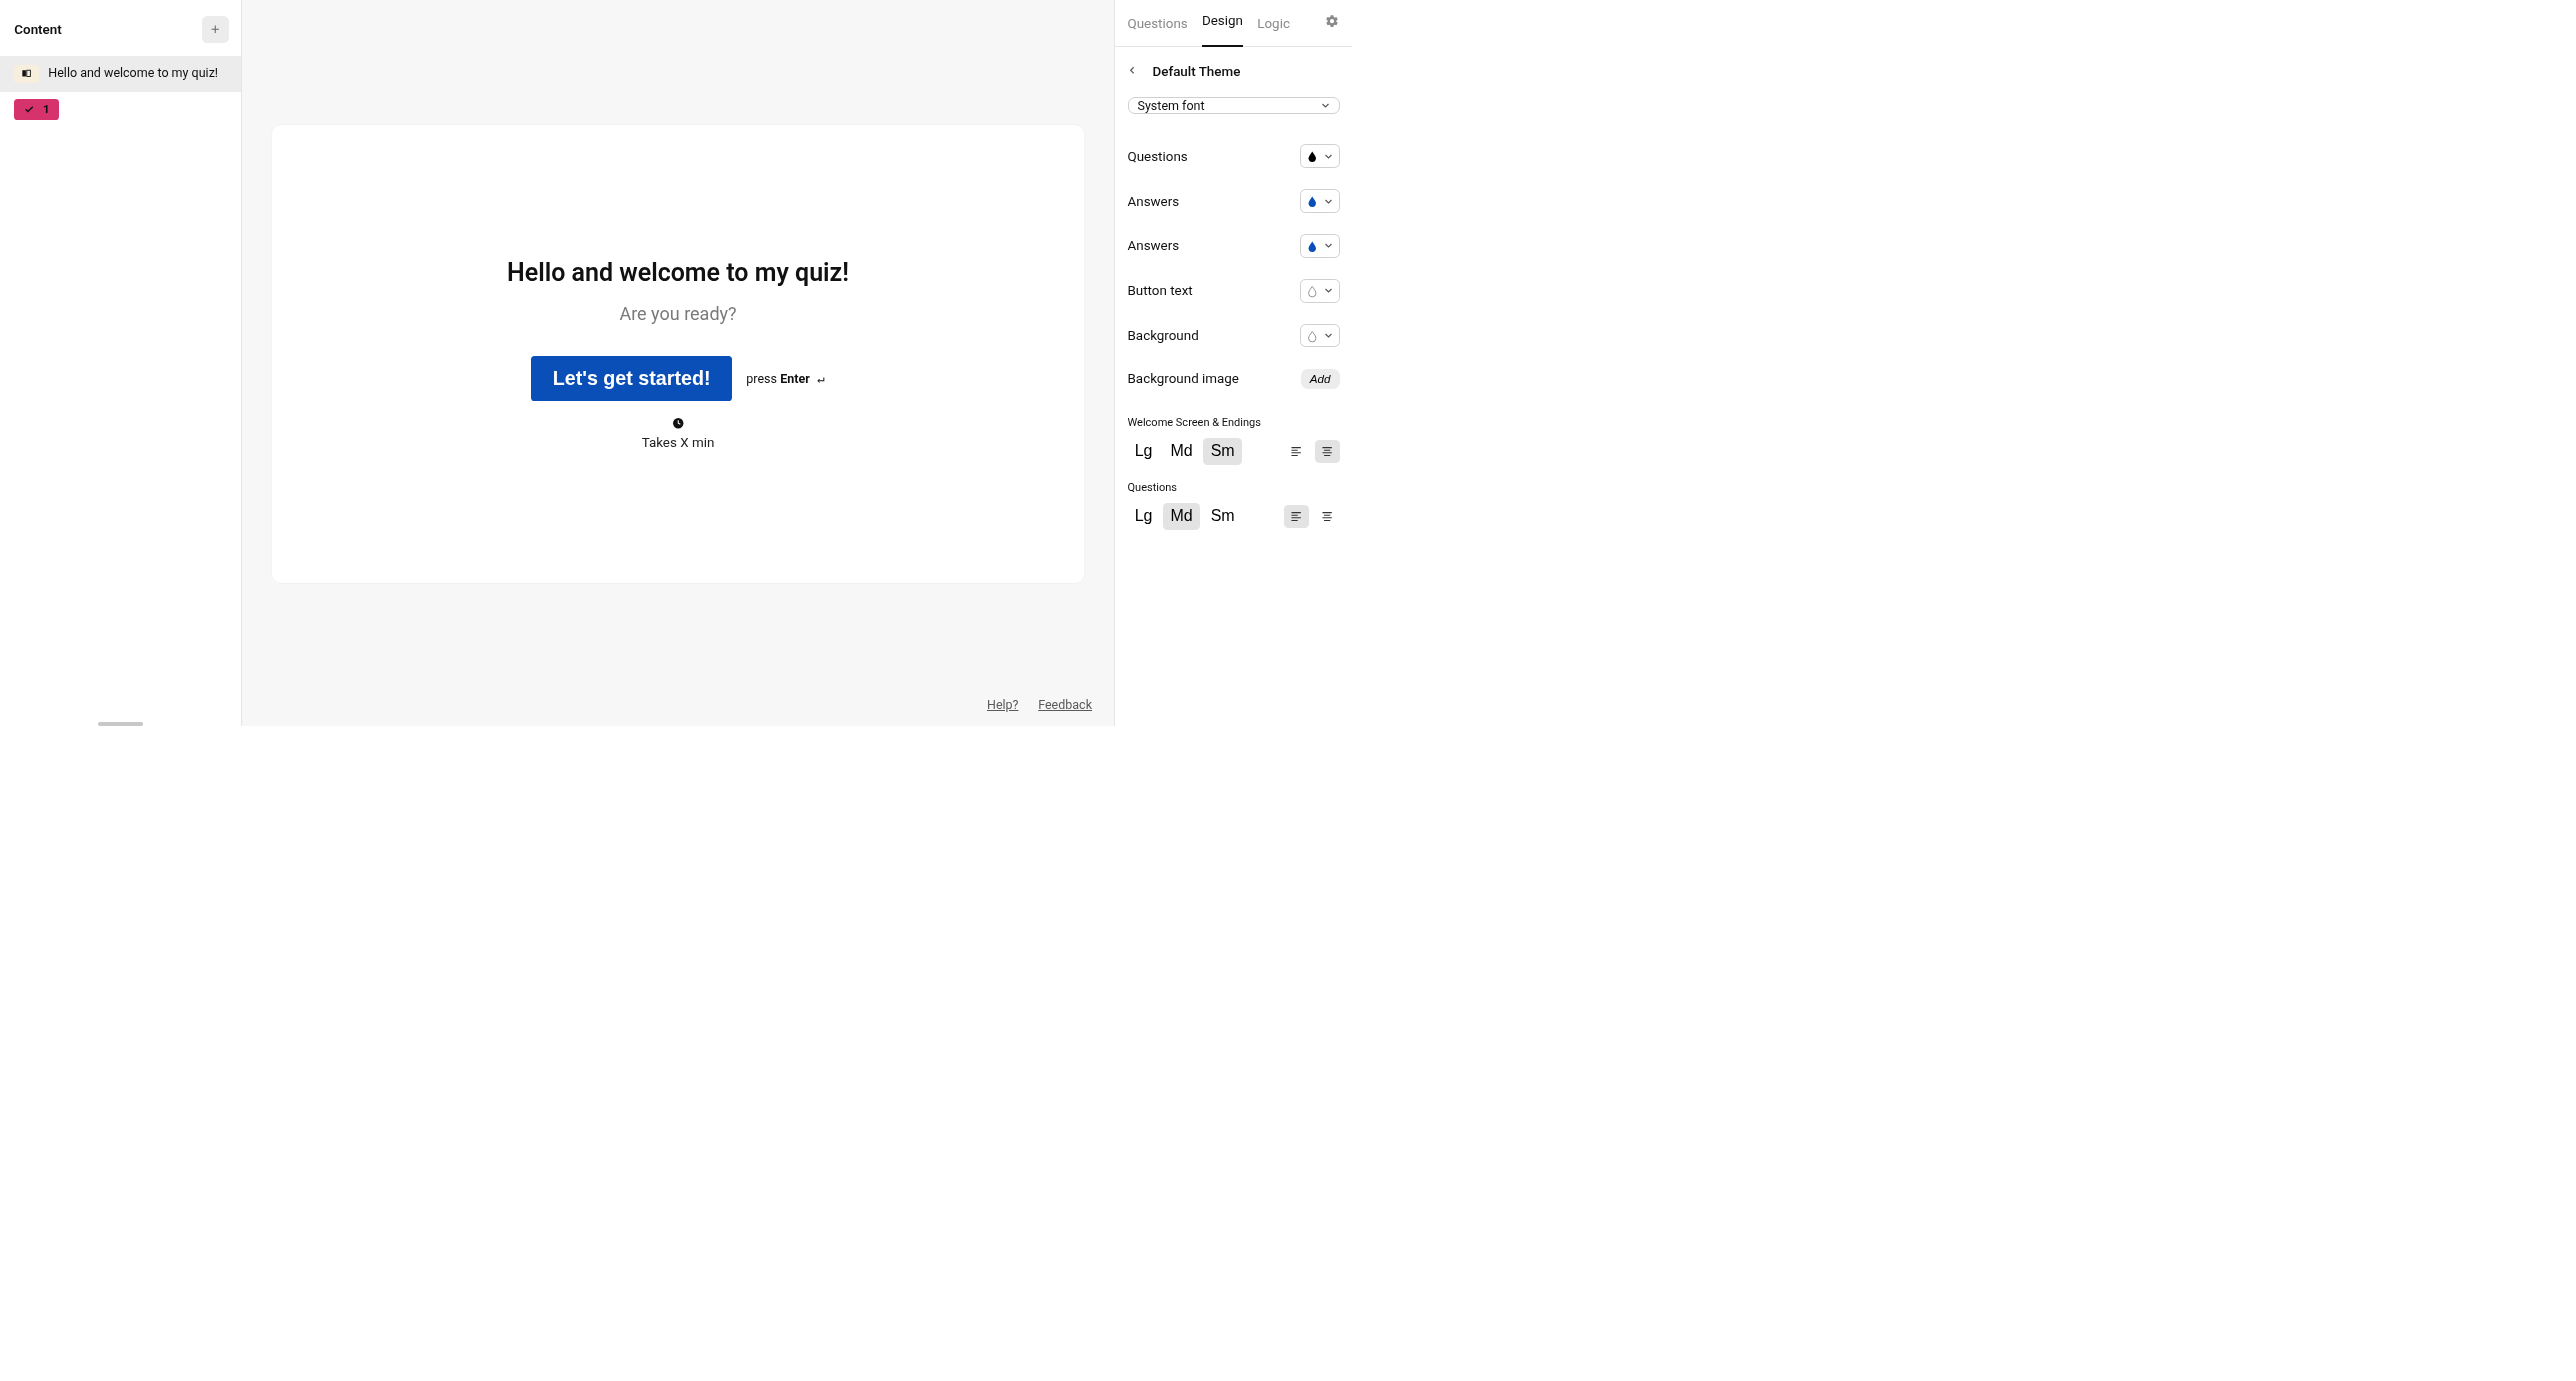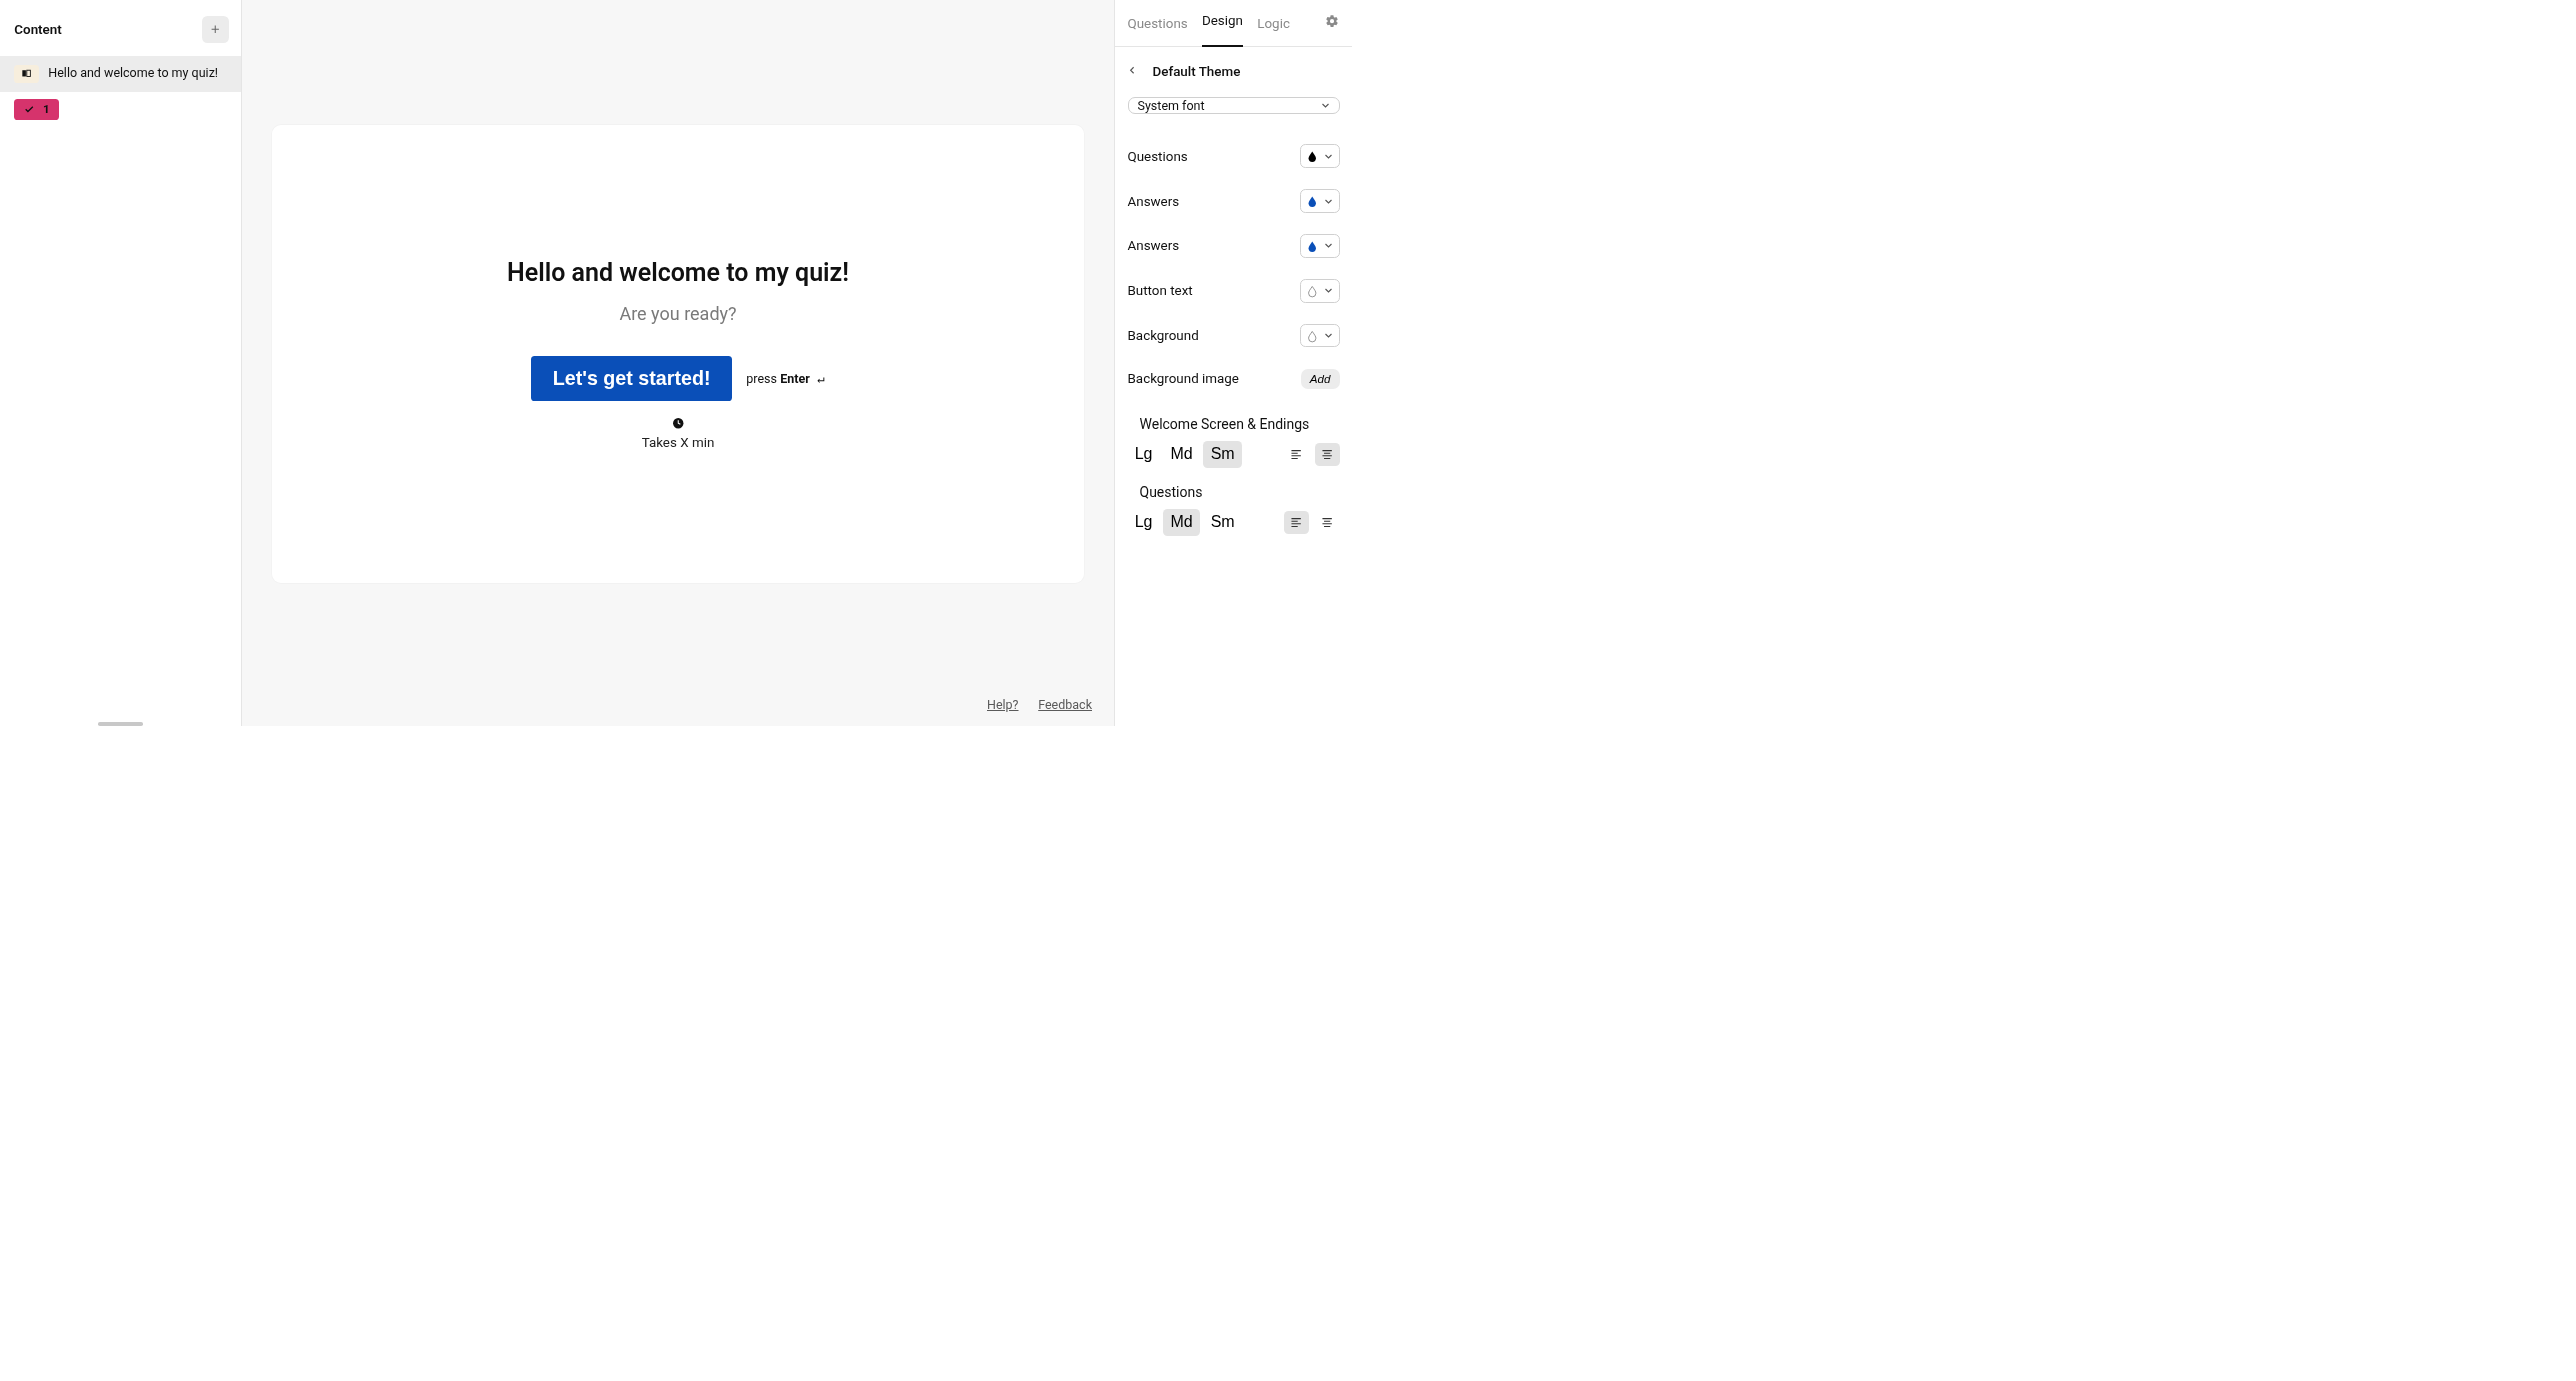--- a/index.html
+++ b/index.html
@@ -67,21 +67,21 @@
   .sr-select { width:100%; display:flex; align-items:center; justify-content:space-between; border:0.9px solid #d0d0d0; border-radius:7px; padding: 0 9px; font-size:12.5px; cursor:pointer; margin-bottom: 19.7px; }
   .sr-select svg { width:9px; height:9px; }
 
   .sr-row { display:flex; align-items:center; justify-content:space-between; padding: 10.7px 0; }
   .sr-row-label { font-size:13.4px; }
   .color-chip { display:flex; align-items:center; gap:5.4px; border:0.9px solid #d0d0d0; border-radius:5.4px; padding: 3.6px 5.4px; cursor:pointer; }
   .drop { width:12.5px; height:14.3px; }
   .color-chip svg.caret { width:9px; height:9px; }
   .add-btn { background:#ececec; border:none; border-radius:7px; padding:3.6px 9px; font-size:11.6px; cursor:pointer;font-style:italic; }
 
-  .sr-section-label { font-size:14px; margin: 16px 12px 9px; }
+  .sr-section-label { font-size:11px; margin: 16px 0 9px; }
   .sr-controls-row { display:flex; align-items:center; justify-content:space-between; }
   .size-group { display:flex; gap:3.6px; }
   .size-btn { padding: 4.5px 7.2px; font-size:16px; border:none; background:transparent; border-radius:4.5px; cursor:pointer; }
   .size-btn.active { background:#e3e3e3; }
   .align-group { display:flex; gap:5.4px; }
   .align-btn { width:25px; height:23px; display:flex; align-items:center; justify-content:center; border:none; background:transparent; border-radius:4.5px; cursor:pointer; }
   .align-btn.active { background:#e3e3e3; }
   .align-btn svg { width:14.3px; height:12.5px; }
 </style>
 </head>

